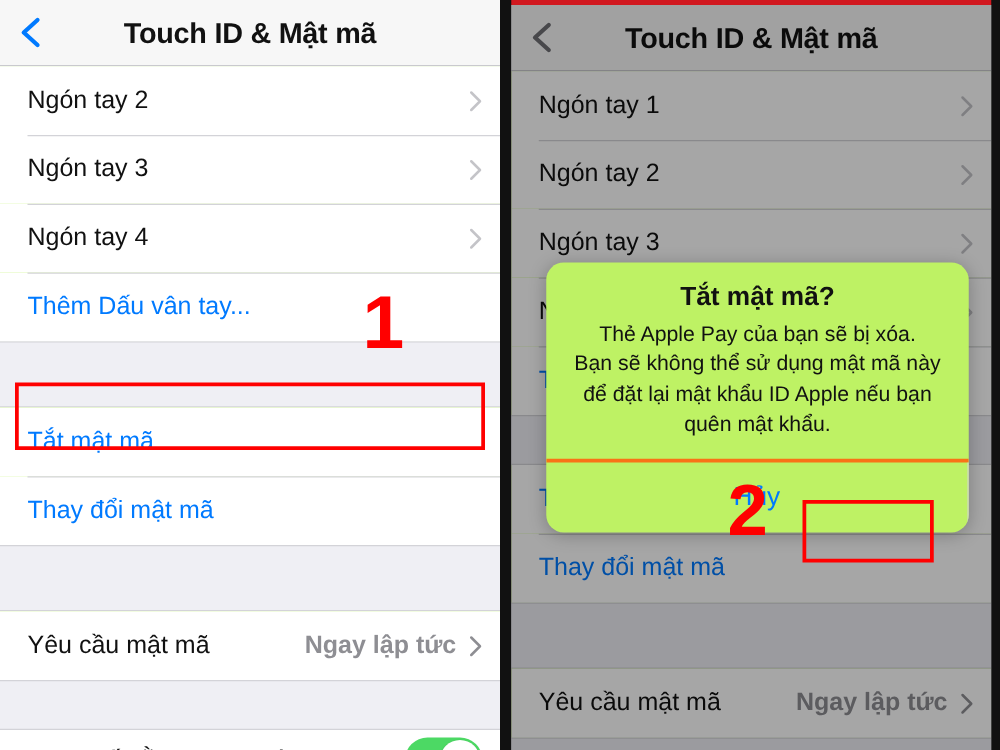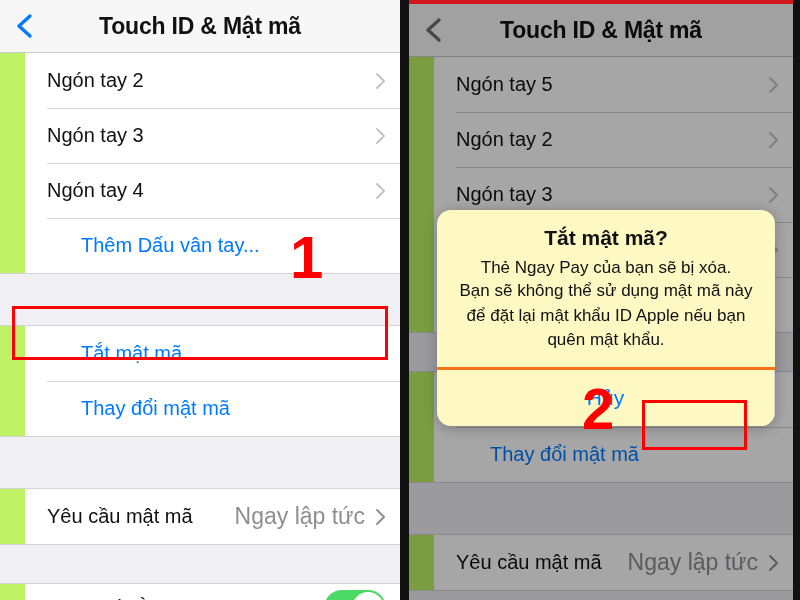--- a/index.html
+++ b/index.html
@@ -74,21 +74,21 @@
     width: 22px;
     height: 30px;
     display: flex;
     align-items: center;
     justify-content: center;
     cursor: pointer;
   }
   .back-chevron svg { display: block; }
 
   
-  .list-group { background: #bef264; padding-left: 25px; }
+  .list-group { background: #bef264; }
   .row {
     position: relative;
     height: 55px;
     display: flex;
     align-items: center;
     padding: 0 14px 0 22px;
     background: #FFFFFF;
     box-sizing: border-box;
   }
   .row + .row::before {
@@ -99,26 +99,27 @@
     top: 0;
     height: 1px;
     background: #d3d3d8;
   }
   .row-label {
     font-size: 20px;
     color: #111111;
     flex: 1;
     white-space: nowrap;
   }
-  .row-label.blue { color: #007AFF; margin-left: 34px; }
+  .row-label.blue { color: #007AFF; }
   .row-value {
-    font-size: 23px;
+    font-size: 20px;
     color: #8e8e93;
     margin-right: 10px;
     white-space: nowrap;
+    font-weight: bold;
   }
   .chev {
     width: 11px;
     height: 18px;
     flex: 0 0 auto;
     display: flex;
     align-items: center;
   }
   .gap {
     background: #EFEFF4;
@@ -174,21 +175,21 @@
     right: 7px;
     bottom: 0;
     background: rgba(0,0,0,0.35);
     z-index: 20;
   }
   .alert {
     position: absolute;
     left: 37px;
     top: 210px;
     width: 338px;
-    background: #fef9c3;
+    background: #bef264;
     border-radius: 14px;
     z-index: 25;
     box-shadow: 0 2px 14px rgba(0,0,0,0.25);
     overflow: hidden;
   }
   .alert-body {
     padding: 16px 16px 14px 16px;
     text-align: center;
   }
   .alert-title {
@@ -330,21 +331,21 @@
             <svg width="20" height="30" viewBox="0 0 20 30">
               <polyline points="15,5 4,15 15,25" fill="none" stroke="#6f6f74" stroke-width="3.4" stroke-linecap="round" stroke-linejoin="round"></polyline>
             </svg>
           </span>
         </div>
         <div class="navbar-title">Touch ID &amp; Mật mã</div>
       </div>
 
       <div class="list-group">
         <div class="row">
-          <div class="row-label">Ngón tay 5</div>
+          <div class="row-label">Ngón tay 1</div>
           <span class="chev">
             <svg width="11" height="18" viewBox="0 0 11 18">
               <polyline points="2,2 9,9 2,16" fill="none" stroke="#c4c4c8" stroke-width="2" stroke-linecap="round" stroke-linejoin="round"></polyline>
             </svg>
           </span>
         </div>
         <div class="row">
           <div class="row-label">Ngón tay 2</div>
           <span class="chev">
             <svg width="11" height="18" viewBox="0 0 11 18">
@@ -399,21 +400,21 @@
       </div>
 
       <div class="gap" style="height:40px;"></div>
     </div>
 
     <div class="dim"></div>
 
     <div class="alert">
       <div class="alert-body">
         <div class="alert-title">Tắt mật mã?</div>
-        <div class="alert-msg1">Thẻ Ngay Pay của bạn sẽ bị xóa.</div>
+        <div class="alert-msg1">Thẻ Apple Pay của bạn sẽ bị xóa.</div>
         <div class="alert-msg2">Bạn sẽ không thể sử dụng mật mã này để đặt lại mật khẩu ID Apple nếu bạn quên mật khẩu.</div>
       </div>
       <div class="alert-actions">
         <div class="alert-btn cancel">Hủy</div>
         <div class="alert-divider"></div>
       </div>
     </div>
 
     <div class="red-box" style="left:242px; top:400px; width:105px; height:50px;"></div>
     <div class="step-num" style="left:182px; top:380px; font-size:58px;">2</div>

